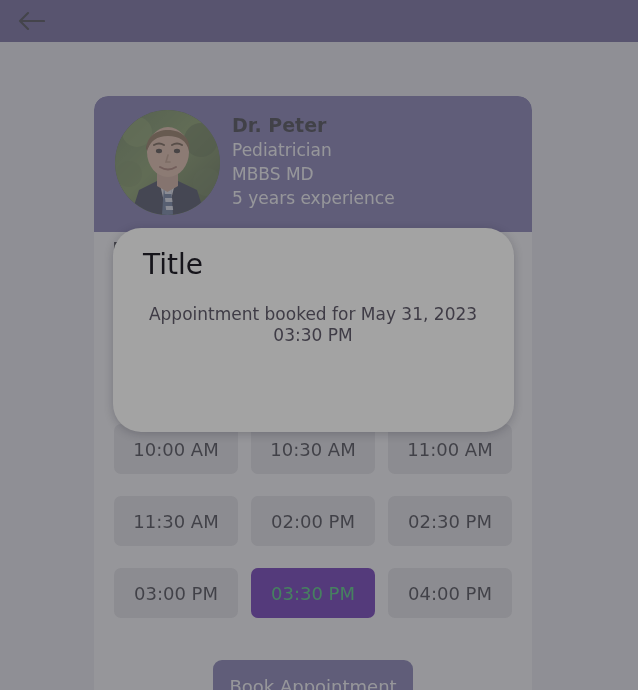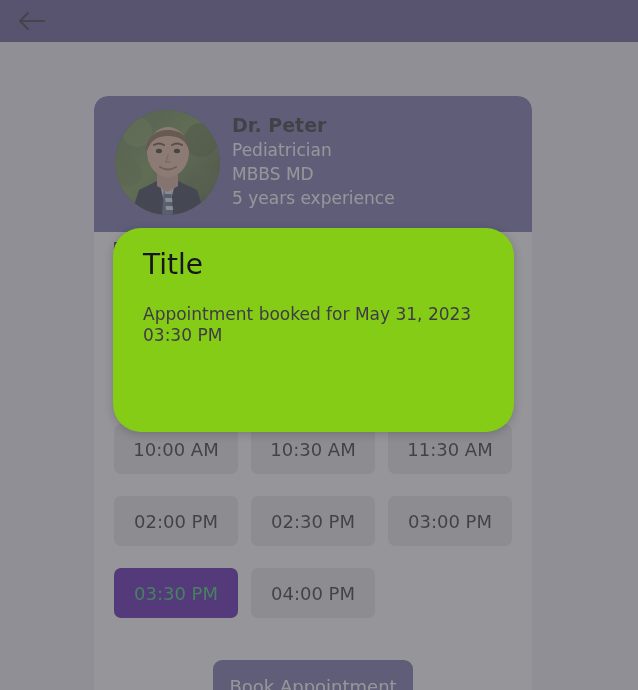--- a/index.html
+++ b/index.html
@@ -211,41 +211,42 @@
     background: rgba(90, 90, 97, 0.64);
   }
 
   
   .dialog {
     position: absolute;
     left: 113px;
     top: 228px;
     width: 401px;
     height: 204px;
-    background: #84cc16;
+    background: #a3a3a3;
     border-radius: 28px;
     box-shadow: 0 2px 10px rgba(20, 18, 32, 0.22);
   }
   .dialog-title {
     position: absolute;
     left: 30px;
     top: 19px;
     font-size: 28px;
     color: #16151b;
     line-height: 36px;
     white-space: nowrap;
   }
   .dialog-body {
     position: absolute;
     left: 30px;
     top: 76px;
     width: 340px;
     font-size: 17px;
     color: #3f3c46;
     line-height: 21px;
+    text-align: center;
   }
 </style>
 </head>
 <body>
 
 <div id="screen">
 
   <div id="app">
 
     <div class="appbar">
@@ -320,20 +321,21 @@
             <div class="cal-title">May - Jun 2023</div>
             <div class="cal-nav cal-prev">‹</div>
             <div class="cal-nav cal-next">›</div>
           </div>
         </div>
 
         <div class="slots-area">
           <div class="slot-grid">
             <div class="slot">10:00 AM</div>
             <div class="slot">10:30 AM</div>
+            <div class="slot">11:00 AM</div>
             <div class="slot">11:30 AM</div>
             <div class="slot">02:00 PM</div>
             <div class="slot">02:30 PM</div>
             <div class="slot">03:00 PM</div>
             <div class="slot selected">03:30 PM</div>
             <div class="slot">04:00 PM</div>
           </div>
         </div>
 
         <div class="book-btn-wrap">

